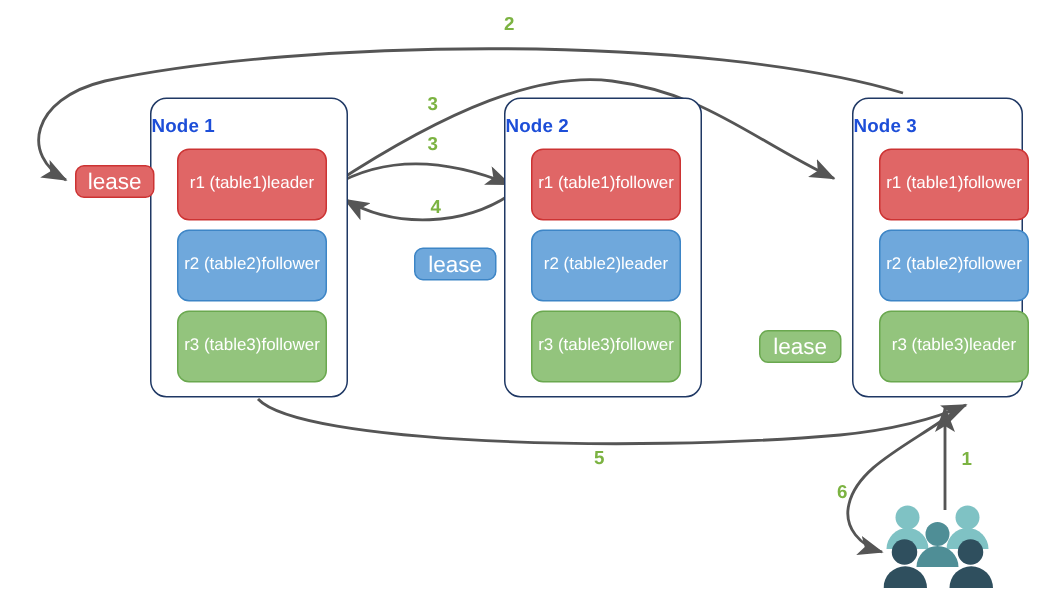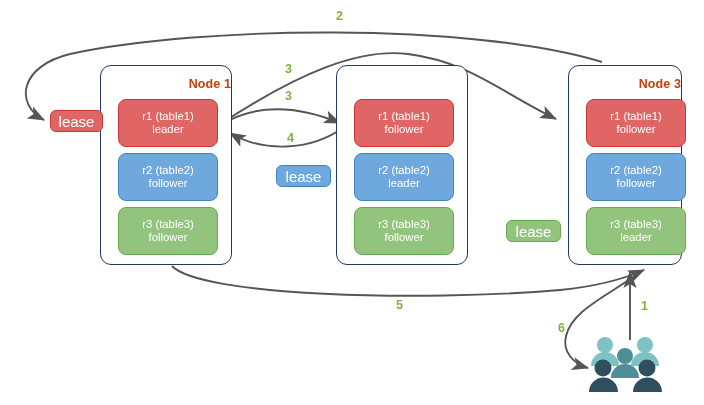--- a/index.html
+++ b/index.html
@@ -29,34 +29,34 @@
     border: 1.6px solid #1f3864;
     border-radius: 11px;
     background: #ffffff;
     z-index: 2;
   }
   .node-title {
     position: absolute;
     left: 0;
     right: 0;
     top: 11px;
-    text-align: right;
+    text-align: left;
     font-size: 12.5px;
     font-weight: bold;
-    color: #c2410c;
+    color: #1d4ed8;
     letter-spacing: 0.1px;
   }
   .replica {
     position: absolute;
     left: 17px;
     width: 98px;
     height: 46px;
     border-radius: 8px;
     display: flex;
-    flex-direction: column;
+    flex-direction: row;
     align-items: center;
     justify-content: center;
     color: #ffffff;
     font-size: 11.3px;
     line-height: 13.5px;
     text-align: center;
   }
   .replica .l1, .replica .l2 { display: block; }
   .r-red {
     background: #e06666;
@@ -132,20 +132,21 @@
       <span class="l1">r2 (table2)</span>
       <span class="l2">follower</span>
     </div>
     <div class="replica r-green" style="top:141px;">
       <span class="l1">r3 (table3)</span>
       <span class="l2">follower</span>
     </div>
   </div>
 
   <div class="node-box" style="left:336px; top:65px; width:132px; height:200px;">
+    <div class="node-title">Node 2</div>
     <div class="replica r-red" style="top:33px;">
       <span class="l1">r1 (table1)</span>
       <span class="l2">follower</span>
     </div>
     <div class="replica r-blue" style="top:87px;">
       <span class="l1">r2 (table2)</span>
       <span class="l2">leader</span>
     </div>
     <div class="replica r-green" style="top:141px;">
       <span class="l1">r3 (table3)</span>

